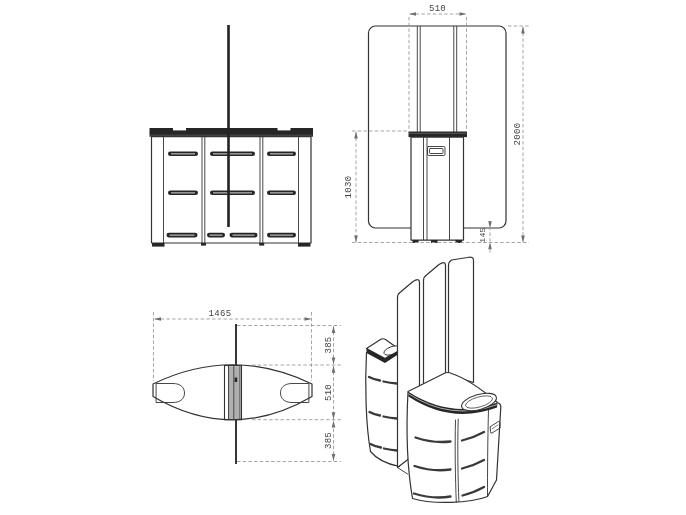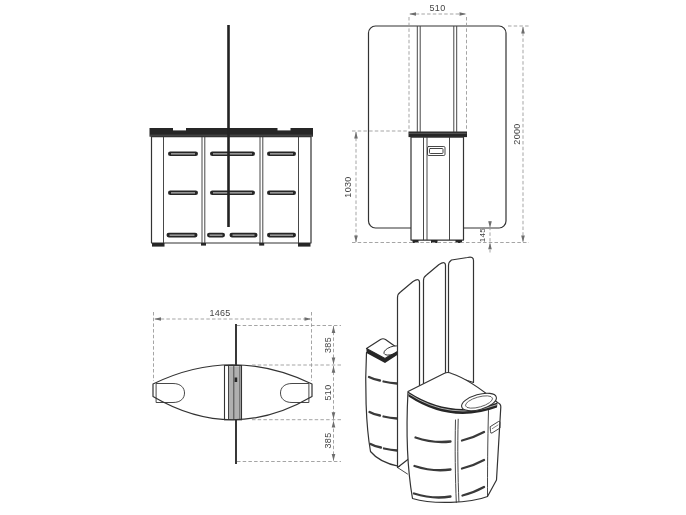--- a/index.html
+++ b/index.html
@@ -1,21 +1,21 @@
 <!DOCTYPE html>
 <html style="--line: #333333; --dim-line: #9b9b9b; --dim-text: #444444; --fill-dark: #262626; --fill-gray: #b0b0b0; --background: #ffffff;"><head>
 <meta charset="utf-8">
 <style>
   :root{
     --line:#333333; --dim-line:#9b9b9b; --dim-text:#444444;
     --fill-dark:#262626; --fill-gray:#b0b0b0; --background:#ffffff;
   }
   html,body{margin:0;padding:0;background:#fff;}
   .stage{position:relative;width:618px;height:515px;background:var(--background);overflow:hidden;
-         font-family:Liberation Sans, sans-serif;}
+         font-family:Liberation Mono, monospace;}
   svg{display:block}
   .ln{stroke:var(--line);fill:none;stroke-width:1.2;stroke-linejoin:round;stroke-linecap:round}
   .lnt{stroke:var(--line);fill:none;stroke-width:0.9;stroke-linejoin:round;stroke-linecap:round}
   .lnf{stroke:var(--line);fill:#ffffff;stroke-width:1.2;stroke-linejoin:round;stroke-linecap:round}
   .dark{fill:var(--fill-dark);stroke:none}
   .gray{fill:var(--fill-gray);stroke:none}
   .dim{stroke:var(--dim-line);stroke-width:0.9;fill:none;stroke-dasharray:3.5 2.2}
   .arr{fill:#6e6e6e;stroke:none}
   .slotline{stroke:#3a3a3a;stroke-width:2.3;fill:none;stroke-linecap:round}
   text.dimtxt{font-size:9px;fill:var(--dim-text);letter-spacing:0.3px}

